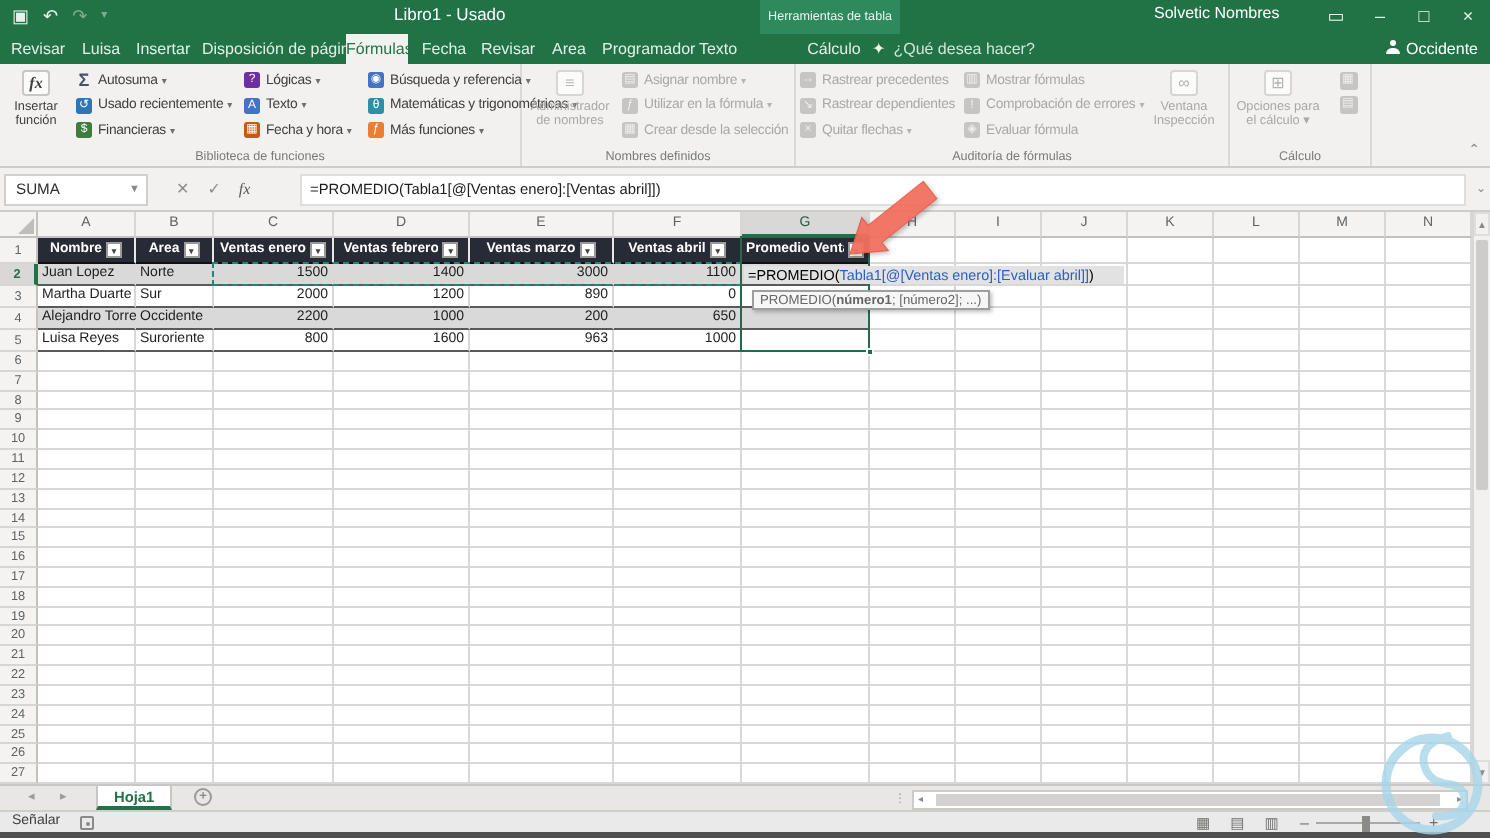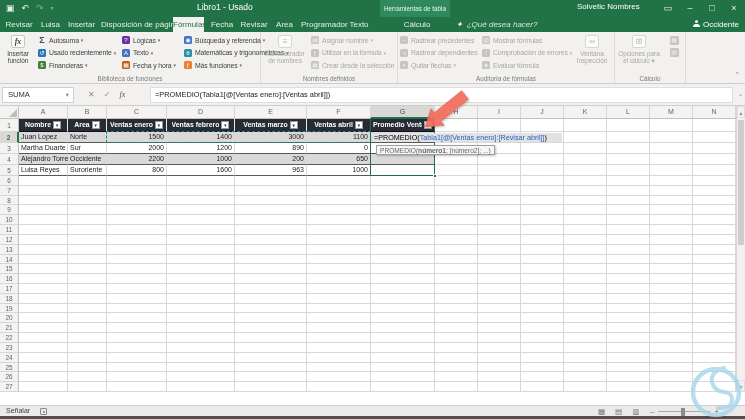--- a/index.html
+++ b/index.html
@@ -17,21 +17,21 @@
              font-size:6.3px;text-align:center;line-height:17px;color:#e9f5ee;white-space:nowrap;overflow:hidden;}
   .tb-user{position:absolute;left:577px;top:2px;font-size:8px;color:#fff;}
   .win-btns{position:absolute;right:0;top:0;height:17px;display:flex;}
   .win-btns div{width:22px;text-align:center;font-size:9px;line-height:16px;color:#eaf4ee;}
 
   
   .tabrow{position:absolute;left:0;top:17px;width:745px;height:15px;background:#217346;}
   .tab{position:absolute;top:0;height:15px;line-height:15px;font-size:8px;color:#e4efe8;
        text-align:center;white-space:nowrap;padding:0 6px;}
   .tab.active{background:#f2f1f0;color:#217346;}
-  .search{position:absolute;left:456px;top:0;height:15px;font-size:8px;color:#cfe7d9;line-height:15px;font-style:italic;}
+  .search{position:absolute;left:436px;top:0;height:15px;font-size:8px;color:#cfe7d9;line-height:15px;}
   .search .bulb{color:#f5f8e0;margin-right:4px;font-size:8px;}
   .share{position:absolute;right:6px;top:0;height:15px;font-size:8px;color:#fff;line-height:15px;}
   .person{display:inline-block;width:7px;height:7px;margin-right:3px;position:relative;}
   .person:before{content:"";position:absolute;left:2px;top:0;width:3px;height:3px;border-radius:50%;background:#fff;}
   .person:after{content:"";position:absolute;left:0;top:3.5px;width:7px;height:3.5px;border-radius:3px 3px 0 0;background:#fff;}
 
   
   .ribbon{position:absolute;left:0;top:32px;width:745px;height:52px;background:#f2f1f0;
           border-bottom:1px solid #cfcdcb;display:flex;}
   .rgroup{position:relative;height:100%;border-right:1px solid #ddlangle;}
@@ -770,29 +770,41 @@
       <div class="cell" style="left: 478px; top: 276.22px; width: 43px; height: 9.82px; line-height: 8.82px;"></div>
       <div class="cell" style="left: 521px; top: 276.22px; width: 43px; height: 9.82px; line-height: 8.82px;"></div>
       <div class="cell" style="left: 564px; top: 276.22px; width: 43px; height: 9.82px; line-height: 8.82px;"></div>
       <div class="cell" style="left: 607px; top: 276.22px; width: 43px; height: 9.82px; line-height: 8.82px;"></div>
       <div class="cell" style="left: 650px; top: 276.22px; width: 43px; height: 9.82px; line-height: 8.82px;"></div>
       <div class="cell" style="left: 693px; top: 276.22px; width: 43px; height: 9.82px; line-height: 8.82px;"></div>
       <div class="ovl dashrange" style="left: 106px; top: 25px; width: 265px; height: 12px;"></div>
       <div class="ovl colsel" style="left: 370px; top: 12px; width: 65px; height: 58px;">
         <div class="handle"></div>
       </div>
-      <div class="ovl spill" style="left: 372px; top: 26.5px; width: 190px; height: 9.5px;"><span>=PROMEDIO(</span><span class="ref">Tabla1[@[Ventas enero]:[Revisar abril]]</span><span>)</span></div>
+      <div class="ovl spill" style="left: 372px; top: 26.5px; width: 190px; height: 9.5px;"><span>=PROMEDIO(</span><span class="ref">Tabla1[@[Ventas enero]:[Evaluar abril]]</span><span>)</span></div>
       <div class="ovl tip" style="left: 376px; top: 39px; width: auto; height: 10px;"><span>PROMEDIO(</span><b>número1</b><span>; [número2]; ...)</span></div>
       <div class="vsb">
         <div class="arr" style="top:0;">▲</div>
         <div class="thumb" style="top:14px;height:125px;"></div>
         <div class="arr" style="top:274px;">▼</div>
       </div>
     </div>
 
+  <div class="sheetbar">
+    <div class="snav" style="left:14px;">◂</div>
+    <div class="snav" style="left:30px;">▸</div>
+    <div class="stab">Hoja1</div>
+    <div class="addsheet">+</div>
+    <div class="dots">⋮</div>
+    <div class="hsb">
+      <span class="a" style="left:2px;">◂</span>
+      <div class="thumb"></div>
+      <span class="a" style="right:2px;">▸</span>
+    </div>
+  </div>
 
   <div class="statusbar">
     <div class="smode">Señalar</div>
     <div class="smacro"></div>
     <div class="views">
       <span>▦</span>
       <span>▤</span>
       <span>▥</span>
     </div>
     <div class="zoomctl">

